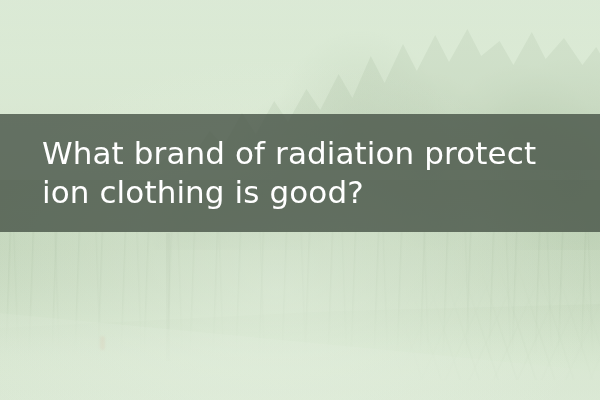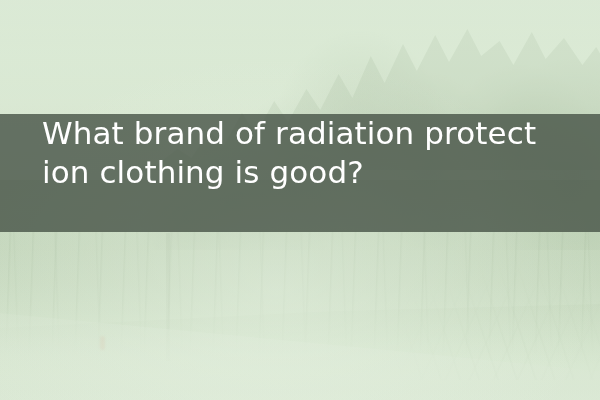--- a/index.html
+++ b/index.html
@@ -212,20 +212,21 @@
 
   
   .overlay-band {
     position: absolute;
     left: 0;
     right: 0;
     top: 114px;
     height: 118px;
     background: rgba(70, 82, 70, 0.80);
     display: flex;
+    align-items: center;
   }
   .overlay-title {
     margin: 0;
     padding: 0 14px 0 42px;
     color: #ffffff;
     font-family: "DejaVu Sans", sans-serif;
     font-size: 31px;
     font-weight: 400;
     line-height: 1.26;
     letter-spacing: .1px;

